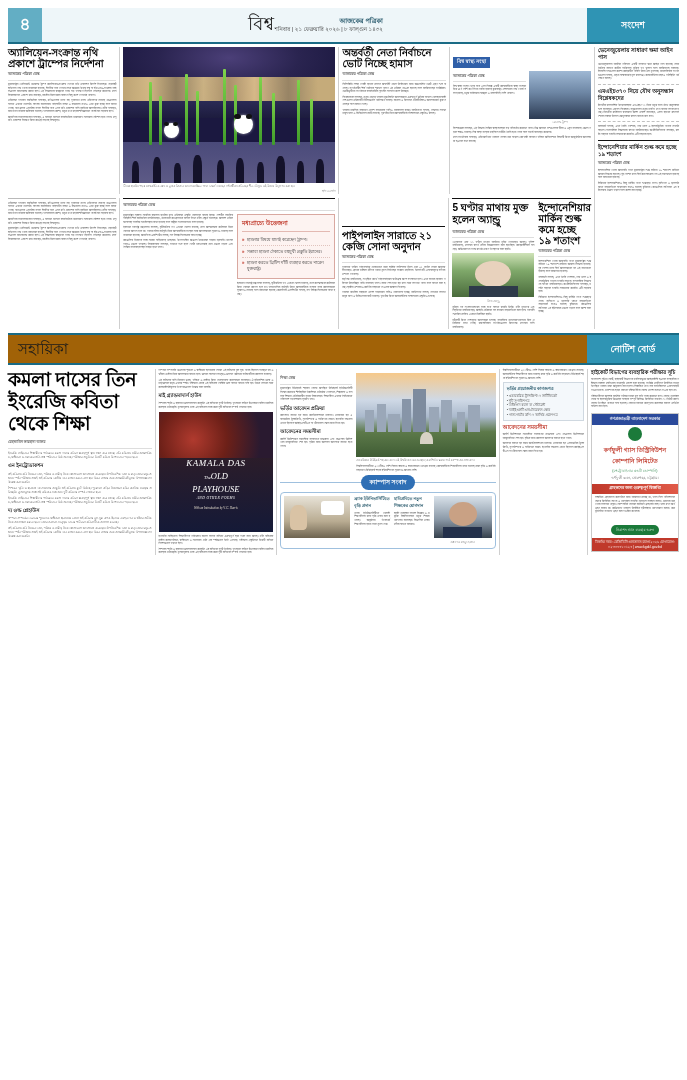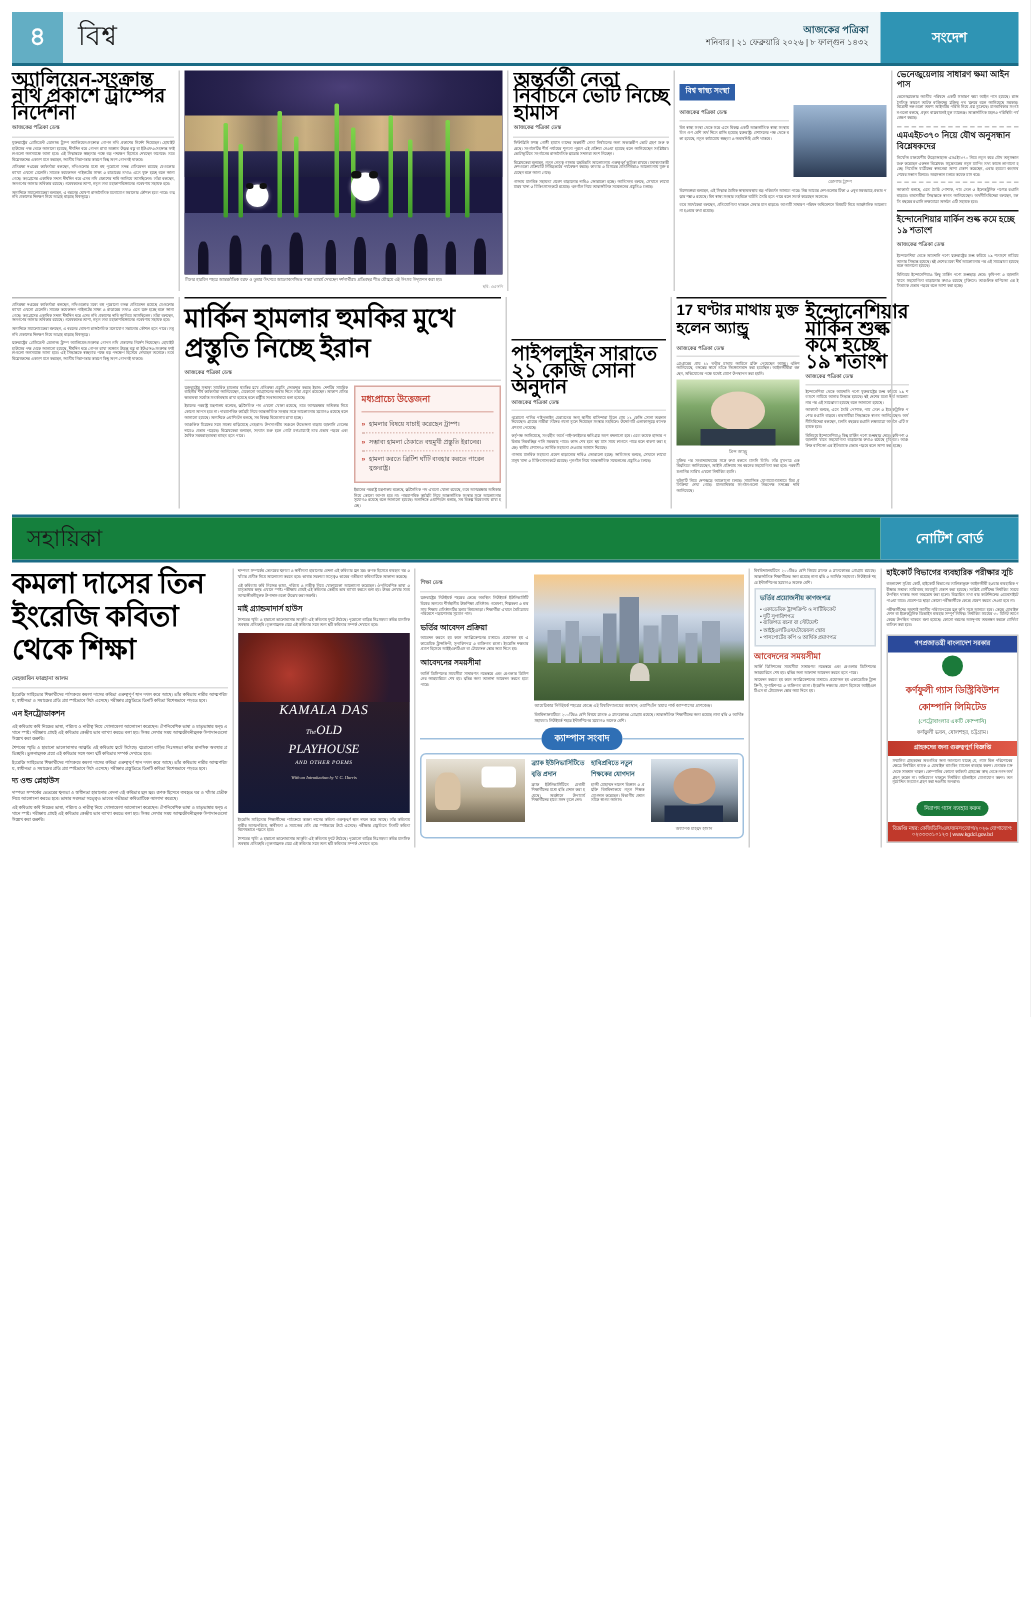--- a/index.html
+++ b/index.html
@@ -12,34 +12,34 @@
   .tx{font-size:2.6px;line-height:3.6px;color:#2a2a2a;text-align:justify;
       word-break:break-all;letter-spacing:0;}
   .tx.l{font-size:2.9px;line-height:4.0px;}
   .rule{height:1px;background:#111;}
   .hair{height:1px;background:#b9b9b9;}
   
   .masthead{display:flex;align-items:stretch;height:34px;border-bottom:2px solid #1a6b85;}
   .pageno{width:34px;background:#63aec4;color:#fff;display:flex;align-items:center;
           justify-content:center;font-size:17px;font-weight:700;}
   .sectionbar{flex:1;background:#eef6f9;display:flex;align-items:center;
-              justify-content:space-between;padding:0 8px 0 10px;}
+              justify-content:center;padding:0 8px 0 10px;}
   .sectionname{font-size:18px;color:#1b1b1b;letter-spacing:.5px;}
   .dateblk{text-align:right;line-height:1.35;}
   .dateblk .brand{font-size:6.5px;color:#1b4f63;font-weight:700;}
   .dateblk .dt{font-size:5.5px;color:#333;}
   .sondeshhead{width:92px;background:#2f94b4;color:#fff;display:flex;align-items:center;
                justify-content:center;font-size:9px;font-weight:700;}
   
   .body{display:flex;gap:0;margin-top:3px;}
   .col{box-sizing:border-box;}
   .sep{width:1px;background:#cfcfcf;margin:0 3px;}
   
   h1,h2,h3,h4{margin:0;font-weight:700;color:#000;}
-  .hl-sm{font-size:13px;line-height:11px;letter-spacing:-.1px;}
+  .hl-sm{font-size:10px;line-height:11px;letter-spacing:-.1px;}
   .hl-md{font-size:10px;line-height:12.5px;}
   .hl-lg{font-size:17.5px;line-height:20px;letter-spacing:-.3px;}
   .hl-xl{font-size:19px;line-height:22px;letter-spacing:-.3px;}
   .byline{font-size:3.6px;color:#555;margin:2px 0 2px 0;font-weight:700;}
   .byline-rule{border-bottom:1px solid #ddd;padding-bottom:1.5px;margin-bottom:2.5px;}
   .tag{display:inline-block;background:#2f5fa8;color:#fff;font-size:5px;
        padding:1.5px 4px;font-weight:700;margin-bottom:3px;}
   .caption{font-size:2.8px;line-height:3.6px;color:#444;text-align:justify;
            word-break:break-all;margin-top:2px;}
   .credit{font-size:2.6px;color:#777;text-align:right;}
@@ -76,21 +76,21 @@
   .bulletbox{border:1px solid #d9a8a0;background:#fdf3f1;padding:3px 4px 4px 4px;}
   .bulletbox .bhead{color:#c0392b;font-size:6px;font-weight:700;border-bottom:1px solid #e3b9b2;
     padding-bottom:2px;margin-bottom:3px;}
   .bitem{display:flex;gap:2.5px;font-size:4.2px;line-height:5.6px;color:#333;
     padding:2.5px 0;border-bottom:1px dotted #e0c3bd;}
   .bitem:last-child{border-bottom:none;}
   .bdot{color:#c0392b;font-weight:700;flex:0 0 auto;font-size:4.5px;}
   
   .bandrule{height:2px;background:#1a6b85;margin:4px 0 0 0;}
   .band{display:flex;align-items:stretch;height:28px;border-bottom:2px solid #1a6b85;}
-  .bandleft{flex:1;background:#15803d;display:flex;align-items:center;padding-left:10px;}
+  .bandleft{flex:1;background:#a16207;display:flex;align-items:center;padding-left:10px;}
   .bandleft span{font-size:15px;color:#1b1b1b;}
   .bandright{width:92px;background:#2f94b4;color:#fff;display:flex;align-items:center;
     justify-content:center;font-size:9px;font-weight:700;}
   
   .noticeitem{font-size:5.2px;line-height:6.8px;font-weight:700;color:#111;margin-bottom:2px;}
   .adbox{border:1px solid #c9c9c9;}
   .adhead{background:#2b4a9b;color:#fff;font-size:4.2px;text-align:center;padding:2px 0;font-weight:700;}
   .adtitle{color:#c0392b;font-size:6px;font-weight:700;text-align:center;padding:2px 2px 1px;}
   .adsub{color:#1b7a3a;font-size:3.6px;text-align:center;}
   .adribbon{background:linear-gradient(90deg,#c0392b,#e05a48);color:#fff;font-size:4px;
@@ -222,21 +222,20 @@
         <div class="col" style="width:110px;">
           <div class="hair" style="margin-bottom:3px;"></div>
           <div class="tx">প্রতিরক্ষা দপ্তরের কর্মকর্তারা বলছেন, নথিগুলোর মধ্যে বহু পুরোনো তদন্ত প্রতিবেদন রয়েছে যেগুলোর ব্যাখ্যা এখনো মেলেনি। সাবেক কয়েকজন পাইলটের সাক্ষ্য ও রাডারের তথ্যও এতে যুক্ত হচ্ছে বলে জানা গেছে। কংগ্রেসের একাধিক সদস্য দীর্ঘদিন ধরে এসব নথি প্রকাশের দাবি জানিয়ে আসছিলেন। তাঁরা বলছেন, জনগণের জানার অধিকার রয়েছে। গবেষকদের আশা, নতুন তথ্য মহাকাশবিজ্ঞানের গবেষণায় সহায়ক হবে।</div>
           <div class="tx" style="margin-top:2px;">অন্যদিকে সমালোচকেরা বলছেন, এ ধরনের ঘোষণা রাজনৈতিক মনোযোগ সরানোর কৌশল হতে পারে। তবু নথি প্রকাশের দিনক্ষণ নিয়ে আগ্রহ বাড়ছে বিশ্বজুড়ে।</div>
           <div class="tx" style="margin-top:2px;">যুক্তরাষ্ট্রের প্রেসিডেন্ট ডোনাল্ড ট্রাম্প অ্যালিয়েন-সংক্রান্ত গোপন নথি প্রকাশের নির্দেশ দিয়েছেন। হোয়াইট হাউসের পক্ষ থেকে জানানো হয়েছে, দীর্ঘদিন ধরে গোপন রাখা অজ্ঞাত উড়ন্ত বস্তু বা ইউএফও-সংক্রান্ত ফাইলগুলো জনসমক্ষে আনা হবে। এই সিদ্ধান্তকে স্বচ্ছতার পক্ষে বড় পদক্ষেপ হিসেবে দেখছেন অনেকে। তবে বিশ্লেষকদের একাংশ মনে করছেন, জাতীয় নিরাপত্তার কারণে কিছু অংশ গোপনই থাকবে।</div>
         </div>
         <div class="sep"></div>
 
         <div class="col" style="width:215px;">
           <div class="rule" style="margin-bottom:3px;"></div>
-          <h1 class="hl-lg">মার্কিন হামলার হুমকির মুখে প্রস্তুতি নিচ্ছে ইরান</h1>
           <div class="byline byline-rule" style="margin-top:3px;">আজকের পত্রিকা ডেস্ক</div>
           <div style="display:flex;gap:4px;margin-top:2px;">
             <div style="flex:1;">
               <div class="tx">যুক্তরাষ্ট্রের সম্ভাব্য সামরিক হামলার হুমকির মুখে প্রতিরক্ষা প্রস্তুতি জোরদার করছে ইরান। দেশটির সামরিক বাহিনীর শীর্ষ কর্মকর্তারা জানিয়েছেন, যেকোনো আগ্রাসনের জবাব দিতে তাঁরা প্রস্তুত রয়েছেন। আকাশ প্রতিরক্ষাব্যবস্থা সর্বোচ্চ সতর্কাবস্থায় রাখা হয়েছে বলে রাষ্ট্রীয় সংবাদমাধ্যমে বলা হয়েছে।</div>
               <div class="tx" style="margin-top:2px;">ইরানের পররাষ্ট্র মন্ত্রণালয় বলেছে, কূটনৈতিক পথ এখনো খোলা রয়েছে, তবে আত্মরক্ষার অধিকার নিয়ে কোনো আপস হবে না। পারমাণবিক কর্মসূচি নিয়ে আন্তর্জাতিক সংস্থার সঙ্গে আলোচনার সুযোগও রয়েছে বলে জানানো হয়েছে। অন্যদিকে ওয়াশিংটন বলছে, সব বিকল্প বিবেচনায় রাখা হচ্ছে।</div>
               <div class="tx" style="margin-top:2px;">আঞ্চলিক মিত্রদের সঙ্গে সমন্বয় বাড়িয়েছে তেহরান। উপসাগরীয় অঞ্চলে উত্তেজনা বাড়ায় জ্বালানি তেলের দামেও প্রভাব পড়েছে। বিশ্লেষকেরা বলছেন, সংঘাত শুরু হলে গোটা মধ্যপ্রাচ্যেই তার প্রভাব পড়বে এবং বৈশ্বিক সরবরাহব্যবস্থা ব্যাহত হতে পারে।</div>
             </div>
             <div style="flex:0 0 98px;">
               <div class="bulletbox">
                 <div class="bhead">মধ্যপ্রাচ্যে উত্তেজনা</div>
@@ -266,21 +265,21 @@
           <div class="tx">পুরোনো পানির পাইপলাইন মেরামতের জন্য স্থানীয় বাসিন্দারা মিলে প্রায় ২১ কেজি সোনা অনুদান দিয়েছেন। গ্রামের নারীরা তাঁদের গয়না তুলে দিয়েছেন সংস্কার তহবিলে। উদ্যোগটি এলাকাজুড়ে ব্যাপক প্রশংসা পেয়েছে।</div>
           <div class="tx" style="margin-top:2px;">কর্তৃপক্ষ জানিয়েছে, সংগৃহীত অর্থে পাইপলাইনের ক্ষতিগ্রস্ত অংশ বদলানো হবে। এতে কয়েক হাজার পরিবার নিরবচ্ছিন্ন পানি সরবরাহ পাবে। কাজ শেষ হতে ছয় মাস সময় লাগতে পারে বলে ধারণা করা হচ্ছে। স্থানীয় প্রশাসনও আর্থিক সহায়তা দেওয়ার আশ্বাস দিয়েছে।</div>
           <div class="tx" style="margin-top:2px;">গাজায় মানবিক সহায়তা প্রবেশ বাড়ানোর দাবিও জোরালো হচ্ছে। জাতিসংঘ বলছে, সেখানে লাখো মানুষ খাদ্য ও চিকিৎসাসংকটে রয়েছে। পুনর্গঠন নিয়ে আন্তর্জাতিক সম্মেলনের প্রস্তুতিও চলছে।</div>
         </div>
         <div class="sep"></div>
 
         <div class="col" style="width:140px;">
           <div class="rule" style="margin-bottom:3px;"></div>
           <div style="display:flex;gap:4px;">
             <div style="flex:0 0 82px;">
-              <h2 class="hl-md">17 ঘণ্টার মাথায় মুক্ত হলেন অ্যান্ড্রু</h2>
+              <h2 class="hl-md">5 ঘণ্টার মাথায় মুক্ত হলেন অ্যান্ড্রু</h2>
               <div class="byline byline-rule">আজকের পত্রিকা ডেস্ক</div>
               <div class="tx">গ্রেপ্তারের প্রায় ১১ ঘণ্টার মাথায় জামিনে মুক্তি পেয়েছেন অ্যান্ড্রু। পুলিশ জানিয়েছে, তদন্তের স্বার্থে তাঁকে জিজ্ঞাসাবাদ করা হয়েছিল। আইনজীবীরা বলছেন, অভিযোগের পক্ষে যথেষ্ট প্রমাণ উপস্থাপন করা হয়নি।</div>
               <div class="imgbox andrewimg" style="height:44px;margin-top:2px;">
                 <div style="position:absolute;left:28%;top:18%;width:44%;height:58%;border-radius:50%;background:#e8d2bd;"></div>
                 <div style="position:absolute;left:20%;bottom:0;width:60%;height:26%;background:#2e3a4a;"></div>
               </div>
               <div class="photocap">প্রিন্স অ্যান্ড্রু</div>
               <div class="tx" style="margin-top:2px;">মুক্তির পর সংবাদমাধ্যমের সঙ্গে কথা বলতে চাননি তিনি। তাঁর মুখপাত্র এক বিবৃতিতে জানিয়েছেন, আইনি প্রক্রিয়ায় সব ধরনের সহযোগিতা করা হবে। পরবর্তী শুনানির তারিখ এখনো নির্ধারিত হয়নি।</div>
               <div class="tx" style="margin-top:2px;">ঘটনাটি নিয়ে দেশজুড়ে আলোচনা চলছে। সামাজিক যোগাযোগমাধ্যমে মিশ্র প্রতিক্রিয়া দেখা গেছে। মানবাধিকার সংগঠনগুলো নিরপেক্ষ তদন্তের দাবি জানিয়েছে।</div>
             </div>

